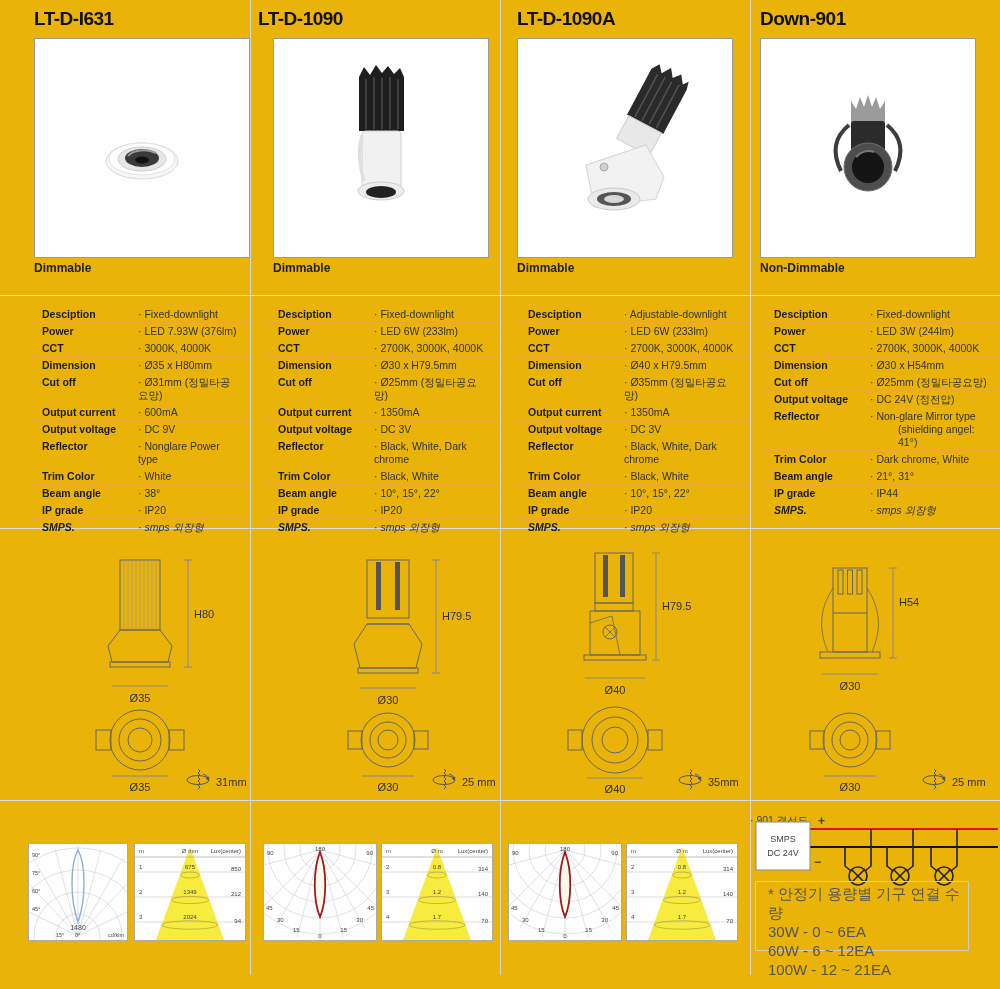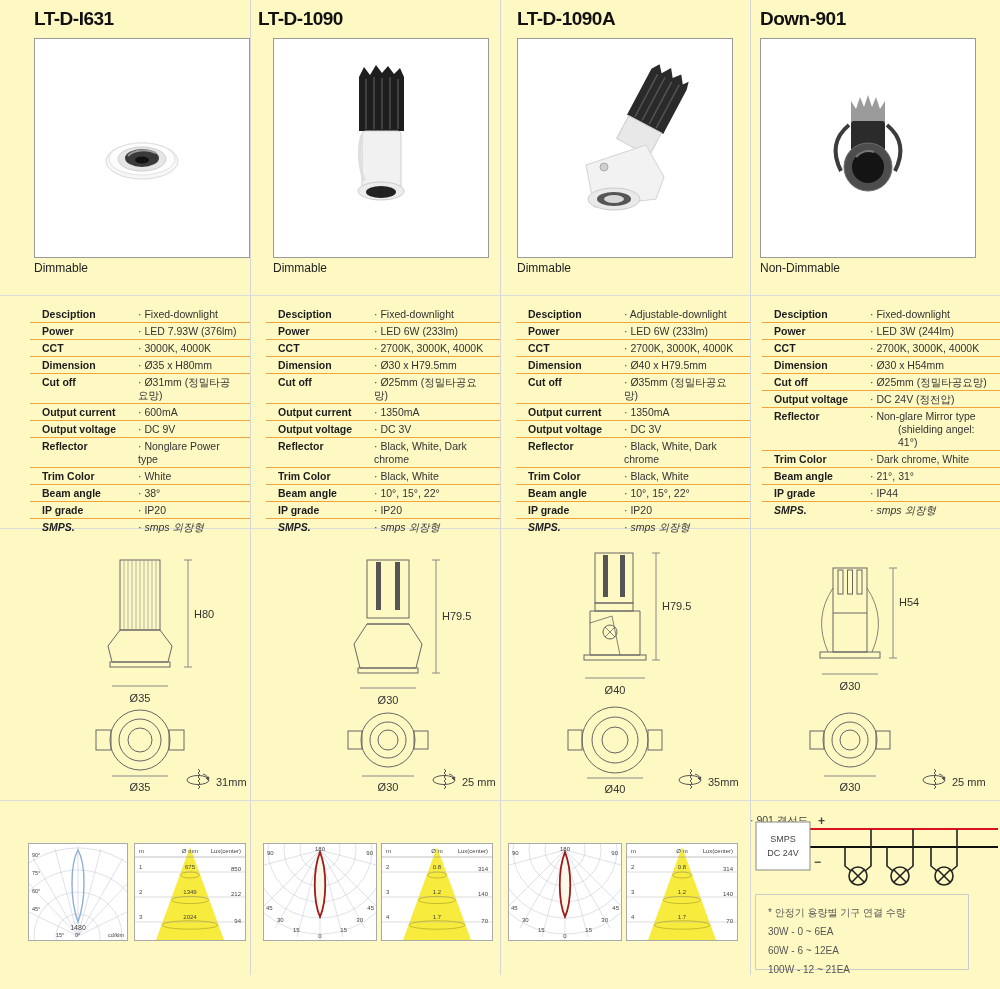--- a/index.html
+++ b/index.html
@@ -1,39 +1,39 @@
 <!DOCTYPE html>
 <html><head>
 <meta charset="utf-8">
 <style>
   html,body{margin:0;padding:0;background:#fff;}
-  .sheet{position:relative;width:1000px;height:989px;background:#fef9c3;overflow:hidden;
+  .sheet{position:relative;width:1000px;height:989px;background:#eab308;overflow:hidden;
          font-family:"Liberation Sans",sans-serif;color:#1a1a1a;}
   .vdiv{position:absolute;top:0;width:1px;height:975px;background:#d6d6d6;}
   .hdiv{position:absolute;left:0;width:1000px;height:1px;background:#dcdcdc;}
   .col{position:absolute;top:0;width:250px;height:989px;}
   .col .title{position:absolute;top:8px;font-size:19px;font-weight:bold;letter-spacing:-.5px;color:#111;}
   .imgbox{position:absolute;top:38px;width:214px;height:218px;border:1px solid #9a9a9a;background:#fff;}
-  .dim-label{position:absolute;top:261px;font-size:12px;color:#222;}
+  .dim-label{position:absolute;top:261px;font-size:12px;color:#222;font-weight:bold;}
   .spec{position:absolute;top:306px;font-size:10.5px;}
   .spec-row{display:grid;grid-template-columns:96px 1fr;border-bottom:1.5px solid #F0A53A;
             padding:2px 12px 1px;line-height:13px;}
   .spec-row:last-child{border-bottom:none;font-style:italic;}
   .spec-label{font-weight:bold;color:#1c1c1c;}
   .spec-value{color:#333;}
   .spec-sub{grid-column:2;color:#333;margin-left:28px;}
   .draw{position:absolute;top:528px;left:0;width:250px;height:272px;}
   .photo{position:absolute;top:800px;left:0;width:250px;height:189px;}
   .pbox{position:absolute;top:43px;border:1px solid #aaa;background:#fff;}
   svg{display:block;}
   svg text{font-family:"Liberation Sans",sans-serif;fill:#444;}
   .draw svg text{fill:#333;font-size:11px;}
   .wire-label{position:absolute;top:2px;left:0;font-size:10.5px;color:#444;margin-top:12px;}
-  .note-box{position:absolute;left:5px;top:94px;width:200px;height:66px;border:1px solid #ccc;
-            padding:8px 0 0 12px;font-size:10px;color:#555;line-height:19px;}
+  .note-box{position:absolute;left:5px;top:81px;width:200px;height:66px;border:1px solid #ccc;
+            padding:2px 0 0 12px;font-size:15px;color:#555;line-height:19px;}
 </style>
 </head>
 <body>
 
 <div class="sheet">
 
   <div class="vdiv" style="left:250px"></div>
   <div class="vdiv" style="left:500px"></div>
   <div class="vdiv" style="left:750px"></div>
   <div class="hdiv" style="top:295px"></div>

